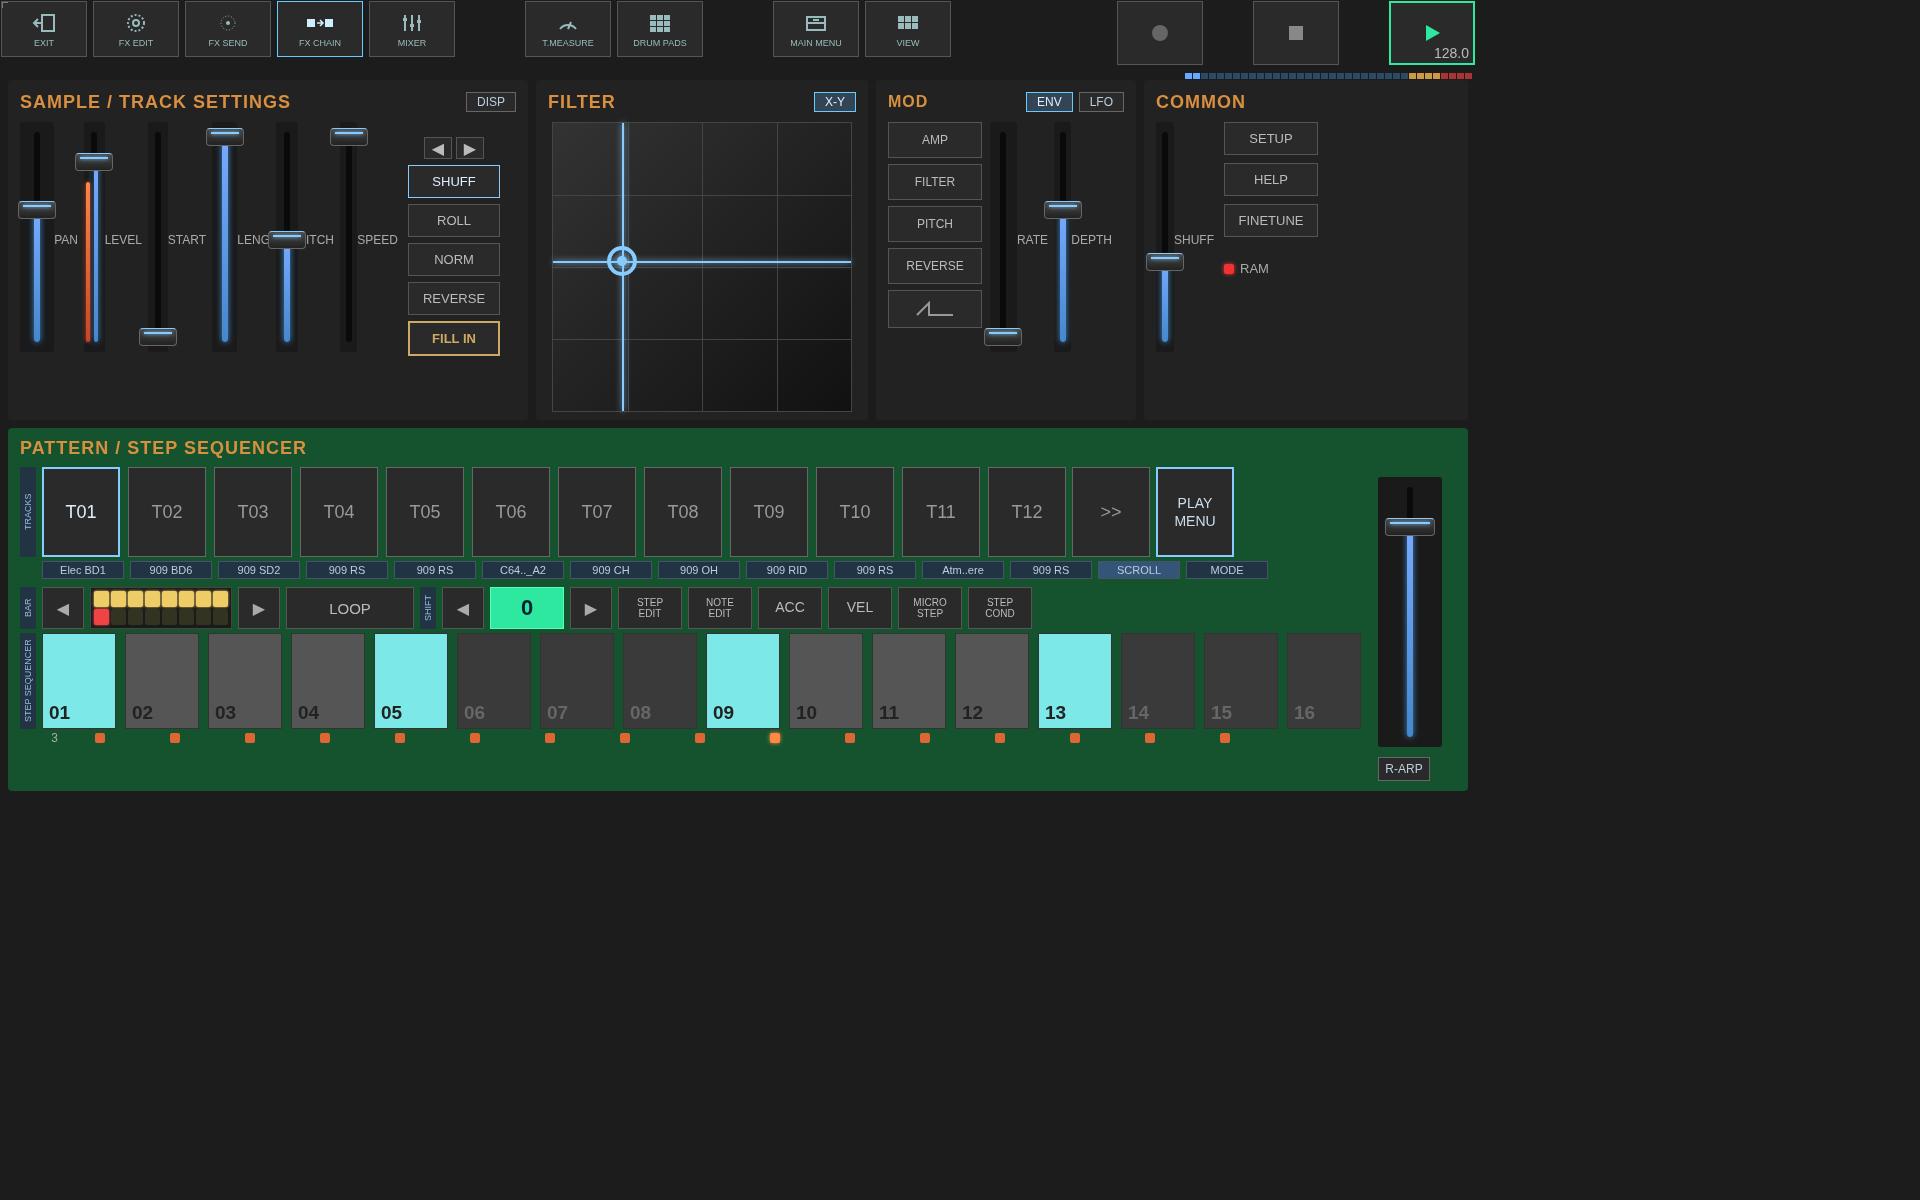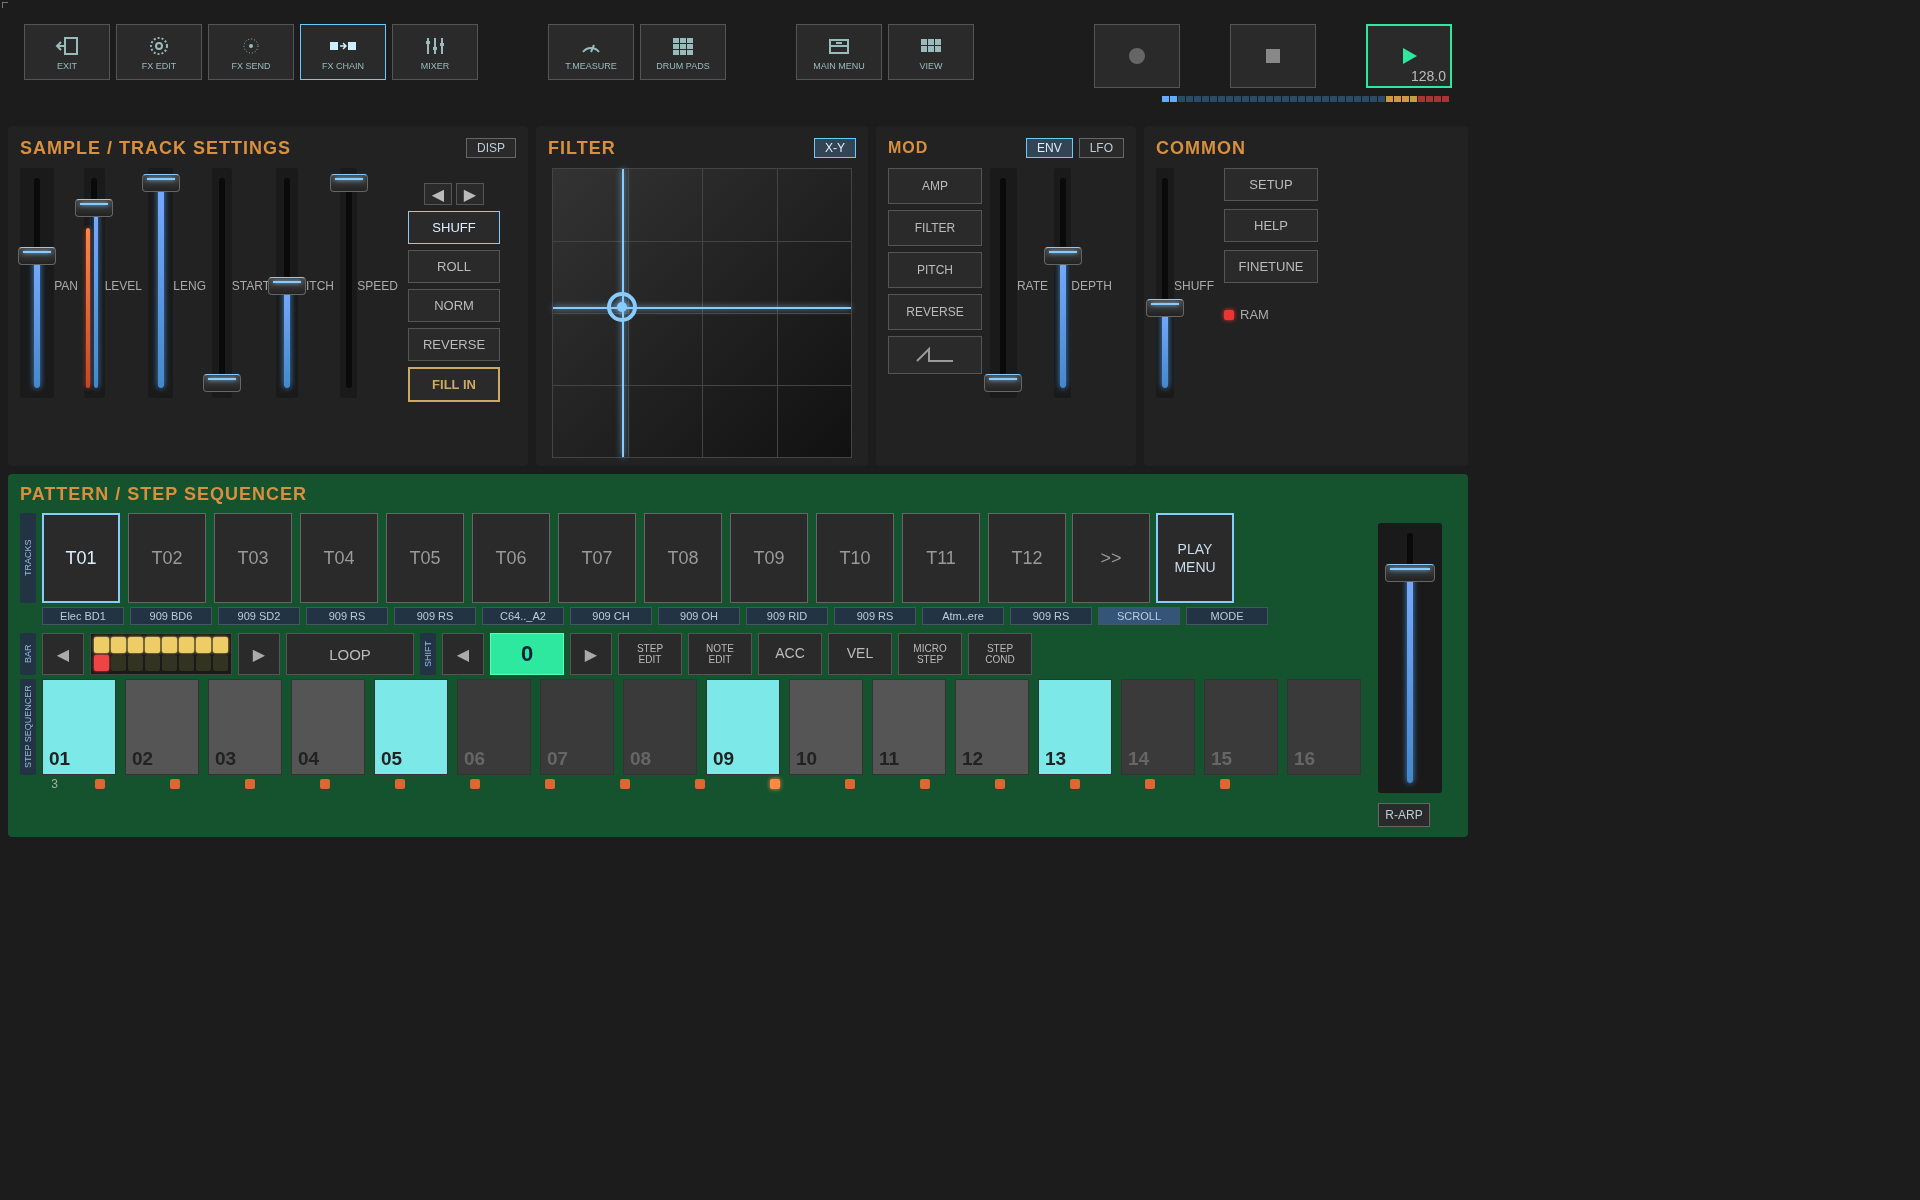--- a/index.html
+++ b/index.html
@@ -1,19 +1,19 @@
 <!DOCTYPE html>
 <html><head>
 <meta charset="utf-8">
 <style>
 * { margin: 0; padding: 0; box-sizing: border-box; font-family: Arial, sans-serif; user-select: none; }
 body { background: #1c1c1c; color: #aaa; width: 1476px; height: 922px; overflow: hidden; }
 
 
-.toolbar { display: flex; gap: 6px; padding: 24px; align-items: flex-start; }
+.toolbar { display: flex; gap: 6px; padding: 1px; align-items: flex-start; }
 .tb-btn { background: #2a2a2a; border: 1px solid #555; width: 86px; height: 56px; display: flex; flex-direction: column; align-items: center; justify-content: center; gap: 2px; color: #9bb; font-size: 10px; cursor: pointer; position: relative; }
 .tb-btn.active { border-color: #6cf; color: #cef; }
 .tb-btn .icon { height: 26px; display: flex; align-items: center; justify-content: center; }
 .tb-btn .lbl { font-size: 9px; color: #9bb; }
 .tb-spacer { flex: 0 0 58px; }
 .transport { display: flex; gap: 6px; margin-left: auto; flex-direction: column; align-items: flex-end; }
 .transport-row { display: flex; gap: 6px; align-items: stretch; }
 .tp-btn { background: #2a2a2a; border: 1px solid #555; width: 86px; height: 64px; display: flex; align-items: center; justify-content: center; cursor: pointer; margin-left: 44px; }
 .tp-play { border: 2px solid #2ee8a0; display: flex; align-items: center; justify-content: center; position: relative; }
 .tempo { font-size: 14px; color: #bbb; position: absolute; right: 4px; bottom: 2px; }
@@ -306,31 +306,31 @@
             <div class="track"></div>
             <div class="fill red" style="top:60px;bottom:10px;left:calc(50% - 6px);width:4px"></div>
             <div class="fill blue" style="top:40px;bottom:10px;left:calc(50% + 2px);width:4px"></div>
             <div class="thumb" style="top:40px"></div>
           </div>
           <div class="slider-lbl">LEVEL</div>
         </div>
       <div class="slider-col">
           <div class="vslider">
             <div class="track"></div>
-            <div class="fill blue" style="top:15px;bottom:10px"></div>
-            <div class="thumb" style="top:15px"></div>
-          </div>
-          <div class="slider-lbl">LENG</div>
+            <div class="thumb" style="top:215px"></div>
+          </div>
+          <div class="slider-lbl">START</div>
         </div>
       <div class="slider-col">
           <div class="vslider">
             <div class="track"></div>
-            <div class="thumb" style="top:215px"></div>
-          </div>
-          <div class="slider-lbl">START</div>
+            <div class="fill blue" style="top:15px;bottom:10px"></div>
+            <div class="thumb" style="top:15px"></div>
+          </div>
+          <div class="slider-lbl">LENG</div>
         </div>
       <div class="slider-col">
           <div class="vslider">
             <div class="track"></div>
             <div class="fill blue" style="top:118px;bottom:10px"></div>
             <div class="thumb" style="top:118px"></div>
           </div>
           <div class="slider-lbl">PITCH</div>
         </div>
       <div class="slider-col">

